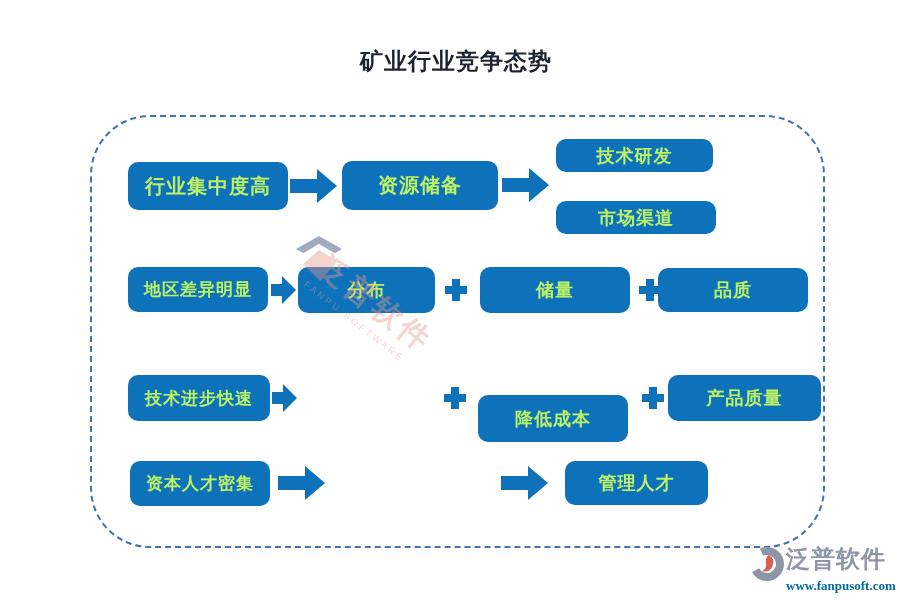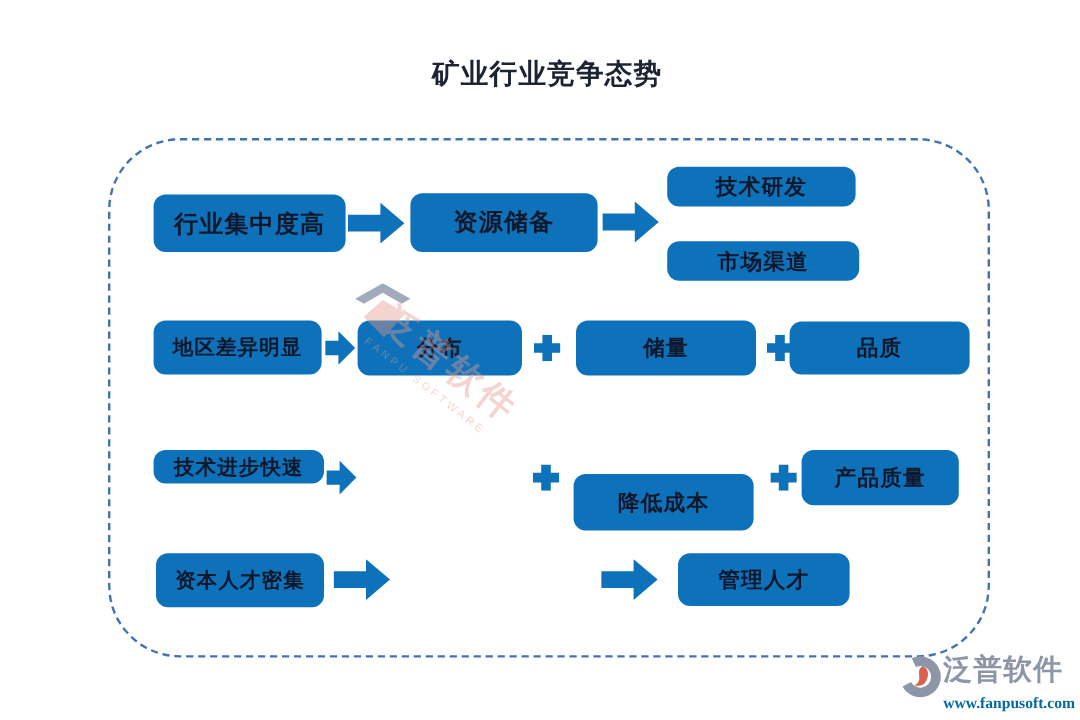--- a/index.html
+++ b/index.html
@@ -3,21 +3,21 @@
 <meta charset="utf-8">
 <style>
   html,body{margin:0;padding:0;background:#fff;}
   #canvas{position:relative;width:900px;height:600px;background:#ffffff;overflow:hidden;
           font-family:"Liberation Sans",sans-serif;}
   .title{position:absolute;left:0;top:46px;width:912px;text-align:center;
          font-family:"DejaVu Serif","Liberation Serif",serif;font-weight:bold;
          font-size:23px;color:#1c2333;letter-spacing:1px;}
   .panel{position:absolute;left:90px;top:115px;width:731px;height:429px;
          border:2px dashed #4273ae;border-radius:60px;}
-  .box{position:absolute;background:#0d72ba;border-radius:10px;color:#0f172a;
+  .box{position:absolute;background:#0d72ba;border-radius:10px;color:#bef264;
        font-weight:bold;display:flex;align-items:center;justify-content:center;
        font-size:18px;letter-spacing:1px;z-index:2;}
   .box.lg{font-size:20px;}
   .icon{position:absolute;z-index:2;line-height:0;}
   .watermark{position:absolute;left:294px;top:236px;width:170px;height:120px;
              opacity:0.42;z-index:3;pointer-events:none;}
   .wm-diamond{position:absolute;left:0;top:0;}
   .wm-text{position:absolute;left:40px;top:10px;transform:rotate(38deg);
            transform-origin:left top;color:#e8988c;}
   .wm-main{font-size:30px;letter-spacing:4px;font-weight:bold;white-space:nowrap;}
@@ -66,38 +66,38 @@
       </svg>
   </span>
   <div class="box" style="left:480px;top:267px;width:150px;height:46px;">储量</div>
   <span class="icon" style="left:639px;top:279px;">
     <svg width="22" height="22" viewBox="0 0 22 22">
         <path d="M7 0h8v7h7v8h-7v7H7v-7H0V7h7z" fill="#0d72ba"></path>
       </svg>
   </span>
   <div class="box" style="left:658px;top:268px;width:150px;height:44px;">品质</div>
 
-  <div class="box" style="left:128px;top:375px;width:142px;height:28px;font-size:17px;">技术进步快速</div>
+  <div class="box" style="left:128px;top:375px;width:142px;height:46px;font-size:17px;">技术进步快速</div>
   <span class="icon" style="left:272px;top:383px;">
     <svg width="26" height="30" viewBox="0 0 26 30">
         <polygon points="0,9 11,9 11,1 25,15 11,29 11,21 0,21" fill="#0d72ba"></polygon>
       </svg>
   </span>
   <span class="icon" style="left:444px;top:387px;">
     <svg width="22" height="22" viewBox="0 0 22 22">
         <path d="M7 0h8v7h7v8h-7v7H7v-7H0V7h7z" fill="#0d72ba"></path>
       </svg>
   </span>
   <div class="box" style="left:478px;top:375px;width:150px;height:47px;margin-top:20px;">降低成本</div>
   <span class="icon" style="left:642px;top:387px;">
     <svg width="22" height="22" viewBox="0 0 22 22">
         <path d="M7 0h8v7h7v8h-7v7H7v-7H0V7h7z" fill="#0d72ba"></path>
       </svg>
   </span>
-  <div class="box" style="left:668px;top:375px;width:131px;height:46px;">产品质量</div>
+  <div class="box" style="left:668px;top:375px;width:153px;height:46px;">产品质量</div>
 
   <div class="box" style="left:130px;top:461px;width:140px;height:45px;font-size:17px;">资本人才密集</div>
   <span class="icon" style="left:278px;top:465px;">
     <svg width="48" height="36" viewBox="0 0 48 36">
         <polygon points="0,11 27,11 27,1 47,18 27,35 27,25 0,25" fill="#0d72ba"></polygon>
       </svg>
   </span>
   <span class="icon" style="left:501px;top:465px;">
     <svg width="48" height="36" viewBox="0 0 48 36">
         <polygon points="0,11 27,11 27,1 47,18 27,35 27,25 0,25" fill="#0d72ba"></polygon>

